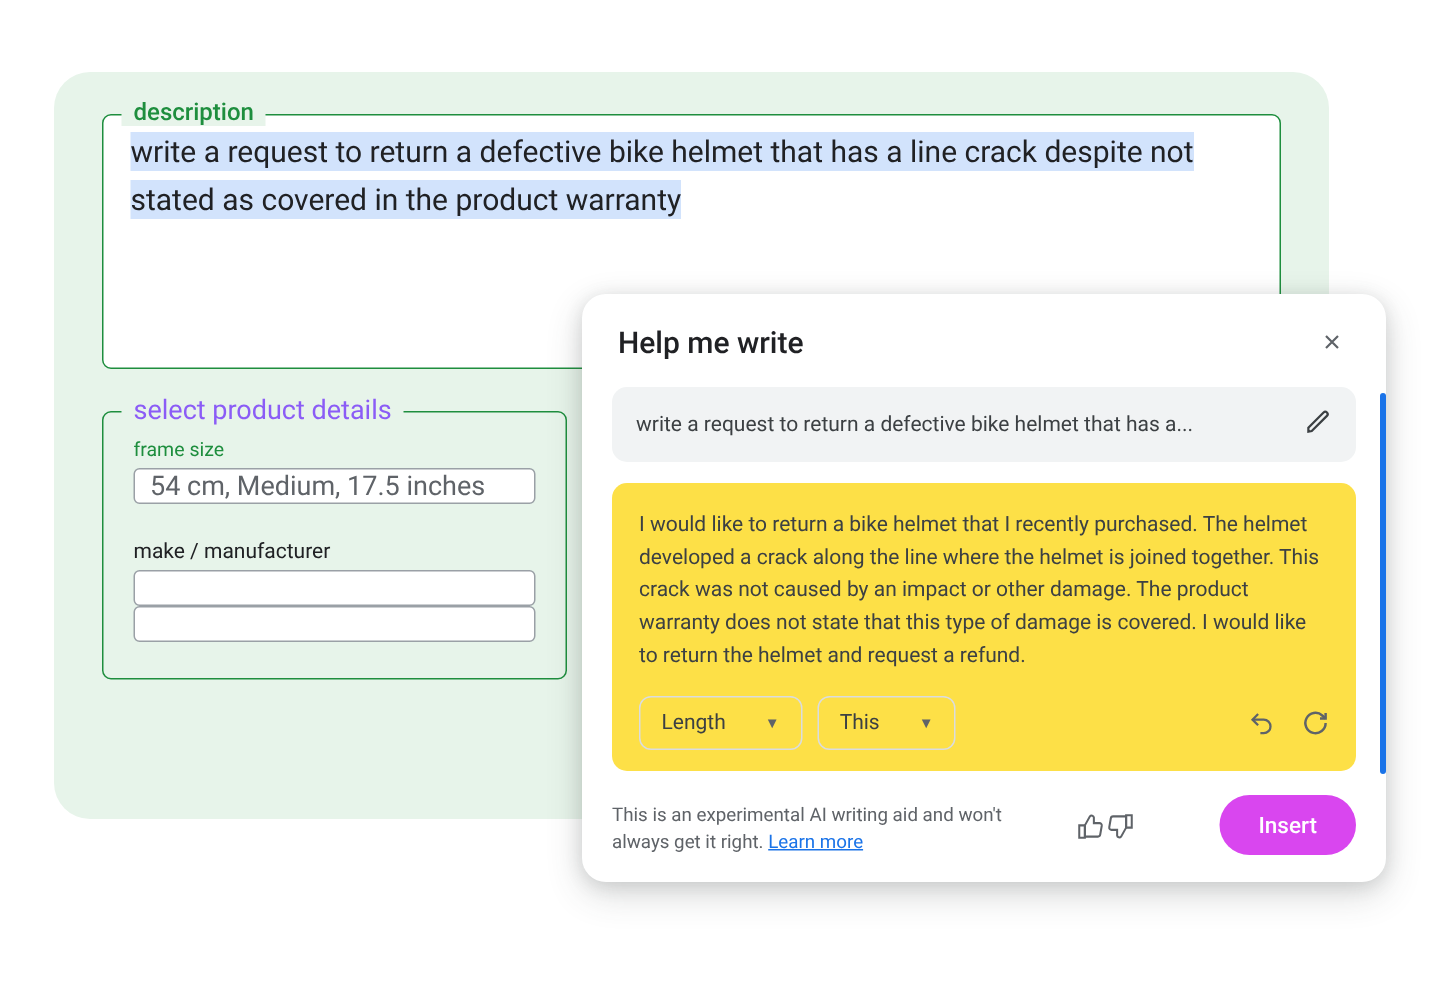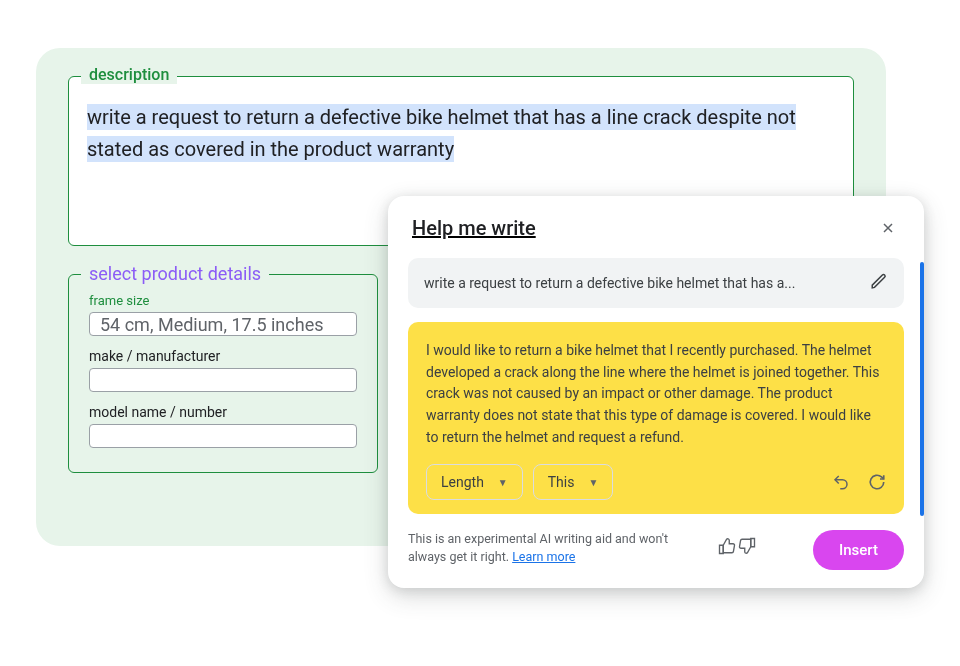--- a/index.html
+++ b/index.html
@@ -22,21 +22,21 @@
       padding: 28px 32px;
     }
     .fieldset {
       border: 1px solid #1e8e3e;
       border-radius: 6px;
       position: relative;
       padding: 16px 18px 20px;
       margin-bottom: 28px;
       background: #ffffff;
     }
-    .fieldset.desc { padding: 24px 18px 40px; }
+    .fieldset.desc { padding: 8px 18px 40px; }
     .fieldset.details { background: transparent; border-top-right-radius: 6px; padding: 18px 20px 24px; width: 310px; }
     .legend {
       position: absolute;
       top: -12px;
       left: 12px;
       background: #e7f4ea;
       padding: 0 8px;
       font-size: 16px;
       color: #1e8e3e;
       font-weight: 500;
@@ -60,21 +60,21 @@
     }
     .sub-label {
       font-size: 13px;
       color: #1e8e3e;
       margin-bottom: 4px;
       margin-top: 0;
     }
     .sub-label.dark {
       color: #202124;
       font-size: 14px;
-      margin-top: 12px;
+      margin-top: 24px;
     }
     .text-input {
       width: 100%;
       height: 24px;
       border: 1px solid #9aa0a6;
       border-radius: 4px;
       padding: 6px 10px;
       font-size: 18px;
       color: #5f6368;
       font-family: inherit;
@@ -90,21 +90,20 @@
       background: #ffffff;
       border-radius: 16px;
       box-shadow: 0 2px 12px rgba(60,64,67,.15), 0 8px 24px rgba(60,64,67,.2);
       overflow: hidden;
     }
     .popup-header {
       display: flex;
       align-items: center;
       justify-content: space-between;
       padding: 20px 24px 4px;
-      text-decoration: underline;
     }
     .popup-title {
       font-size: 20px;
       font-weight: 500;
       color: #202124;
     }
     .close-icon {
       font-size: 20px;
       color: #5f6368;
       cursor: pointer;
@@ -157,35 +156,35 @@
     .response-controls {
       display: flex;
       align-items: center;
       justify-content: space-between;
       margin-top: 16px;
     }
     .chips { display: flex; gap: 10px; }
     .chip {
       display: flex;
       align-items: center;
-      gap: 14px;
+      gap: 26px;
       border: 1px solid #dadce0;
       border-radius: 8px;
       padding: 9px 14px;
       font-size: 14px;
       color: #3c4043;
       cursor: pointer;
       background: transparent;
     }
     .chip .caret { font-size: 10px; color: #5f6368; }
     .action-icons { display: flex; gap: 18px; color: #5f6368; }
     .action-icons .ibtn { cursor: pointer; display:flex; }
     .footer {
       display: flex;
-      align-items: flex-start;
+      align-items: flex-end;
       justify-content: space-between;
       padding: 16px 20px 18px;
       gap: 14px;
       border-radius: 18px;
     }
     .disclaimer-wrap {
       display: flex;
       align-items: center;
       gap: 10px;
     }
@@ -227,21 +226,20 @@
 
   <div class="fieldset details">
     <div class="legend details-legend">select product details</div>
 
     <div class="sub-label">frame size</div>
     <input class="text-input" value="54 cm, Medium, 17.5 inches" style="">
 
     <div class="sub-label dark">make / manufacturer</div>
     <input class="text-input empty" value="" style="">
 
-    <div class="sub-label dark">model name / number</div>
     <input class="text-input empty" value="" style="">
   </div>
 </div>
 
 <div class="popup">
   <div class="popup-header">
     <div class="popup-title">Help me write</div>
     <div class="close-icon">
       <svg width="16" height="16" viewBox="0 0 24 24" fill="none" stroke="currentColor" stroke-width="2.2">
           <path d="M18 6 6 18M6 6l12 12"></path>

